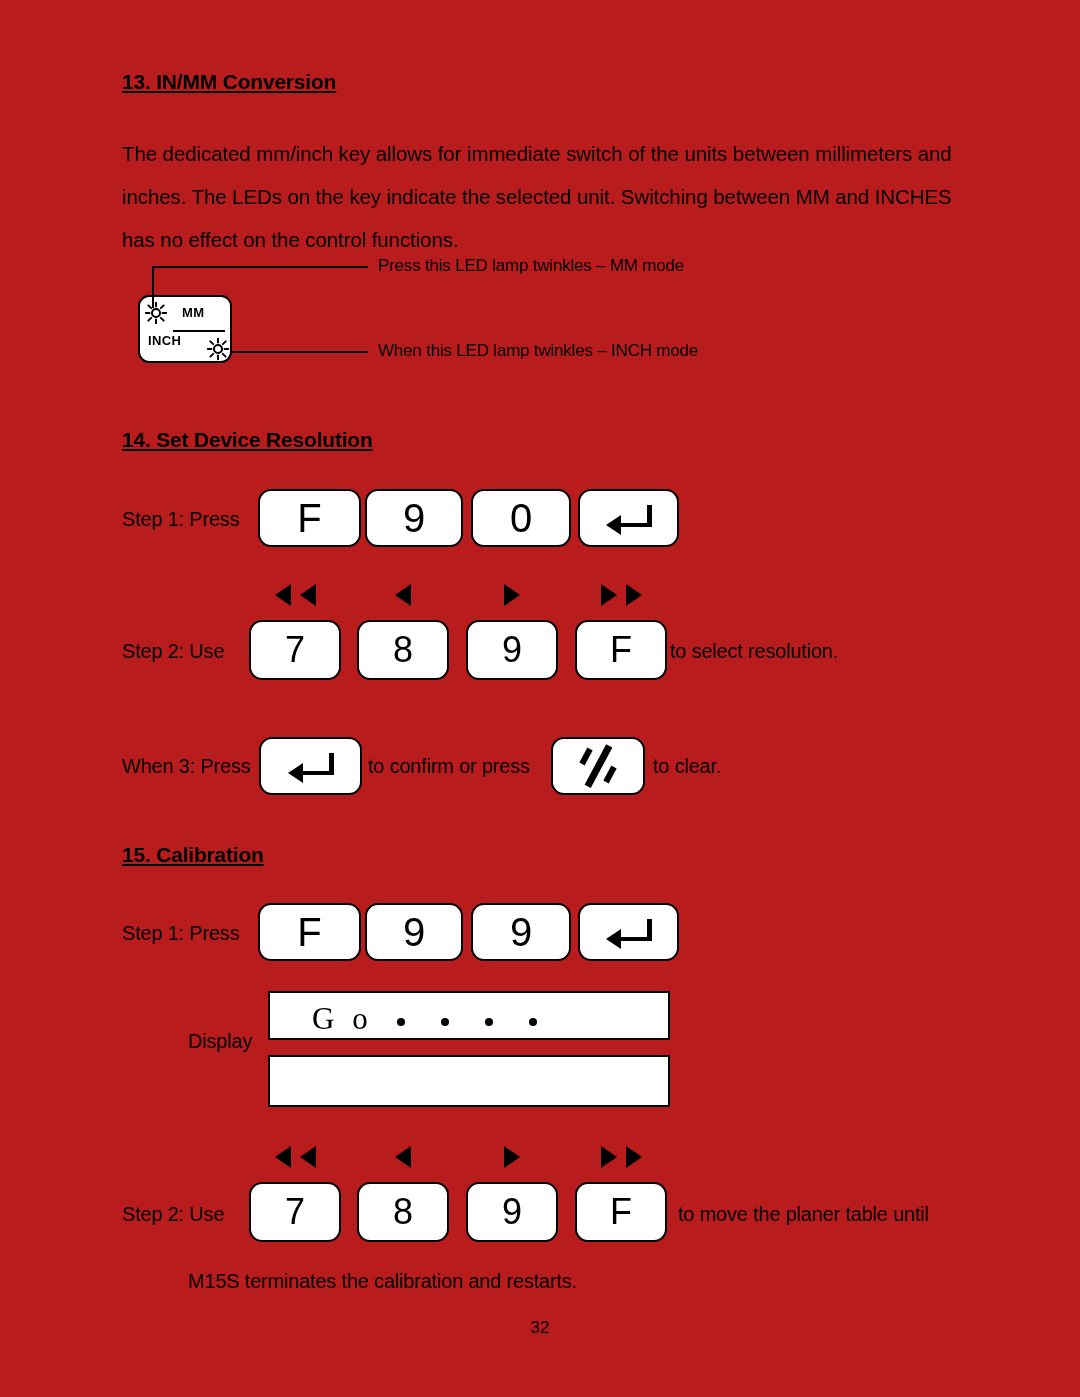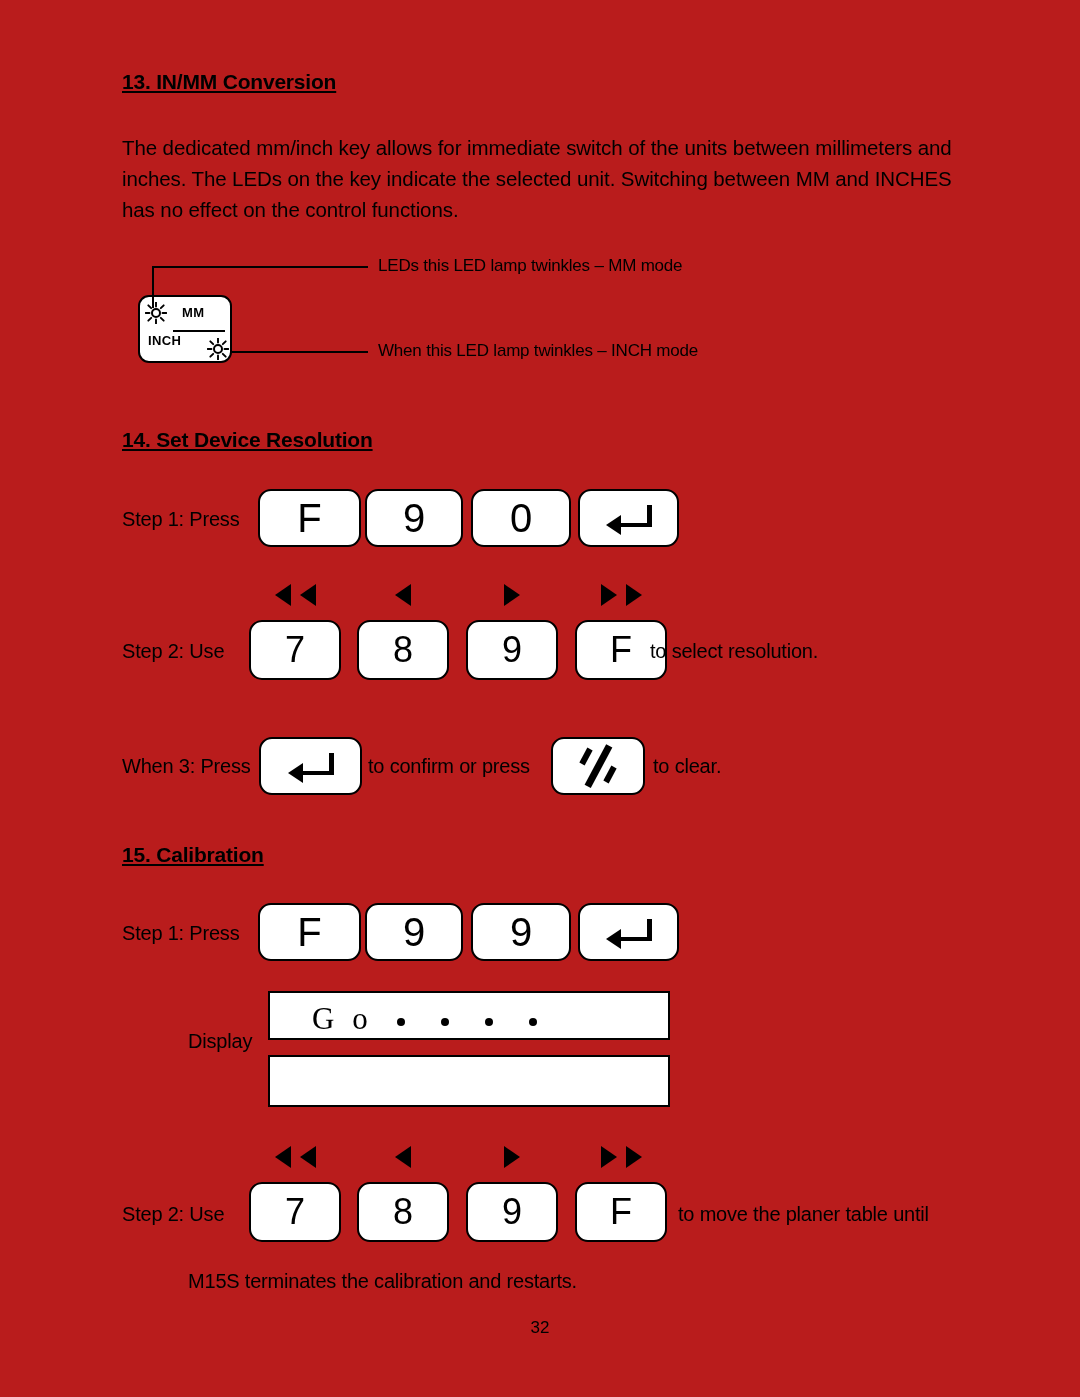--- a/index.html
+++ b/index.html
@@ -25,21 +25,21 @@
     position: absolute;
     font-size: 21px;
     font-weight: bold;
     text-decoration: underline;
     letter-spacing: -0.2px;
     white-space: nowrap;
   }
   .body-text {
     position: absolute;
     font-size: 20.5px;
-    line-height: 31px;
+    line-height: 43px;
     letter-spacing: -0.1px;
   }
   .inline-label {
     position: absolute;
     font-size: 20px;
     letter-spacing: -0.2px;
     white-space: nowrap;
   }
   .annot-text {
     position: absolute;
@@ -252,21 +252,21 @@
           <line x1="18.7" y1="3.3" x2="15.8" y2="6.2"></line>
           <line x1="6.2" y1="15.8" x2="3.3" y2="18.7"></line>
         </g>
         <circle cx="11" cy="11" r="4" fill="none" stroke="#000" stroke-width="2"></circle>
       </svg>
     </div>
   </div>
 
   <div class="leader" style="left:152px; top:266px; width:2.4px; height:42px;"></div>
   <div class="leader" style="left:152px; top:266px; width:216px; height:2.4px;"></div>
-  <div class="annot-text" style="left:378px; top:256px;">LEDs this LED lamp twinkles – MM mode</div>
+  <div class="annot-text" style="left:378px; top:256px;">Press this LED lamp twinkles – MM mode</div>
 
   <div class="leader" style="left:232px; top:351px; width:136px; height:2.4px;"></div>
   <div class="annot-text" style="left:378px; top:341px;">When this LED lamp twinkles – INCH mode</div>
 
   <div class="section-heading" style="left:122px; top:428px;">14. Set Device Resolution</div>
 
   <div class="inline-label" style="left:122px; top:508px;">Step 1: Press</div>
 
   <div class="key" style="left:258px; top:489px; width:103px; height:58px;">F</div>
   <div class="key" style="left:365px; top:489px; width:98px; height:58px;">9</div>
@@ -294,21 +294,21 @@
     <span class="tri-right"></span>
   </div>
 
   <div class="inline-label" style="left:122px; top:640px;">Step 2: Use</div>
 
   <div class="key small-font" style="left:249px; top:620px; width:92px; height:60px;">7</div>
   <div class="key small-font" style="left:357px; top:620px; width:92px; height:60px;">8</div>
   <div class="key small-font" style="left:466px; top:620px; width:92px; height:60px;">9</div>
   <div class="key small-font" style="left:575px; top:620px; width:92px; height:60px;">F</div>
 
-  <div class="inline-label" style="left:650px; top:640px;">to select resolution.</div>
+  <div class="inline-label" style="left:670px; top:640px;">to select resolution.</div>
 
   <div class="inline-label" style="left:122px; top:755px;">When 3: Press</div>
 
   <div class="key" style="left:259px; top:737px; width:103px; height:58px;">
     <span class="enter-glyph">
       <i class="stem"></i>
         <i class="bar"></i>
         <i class="head"></i>
     </span>
   </div>

